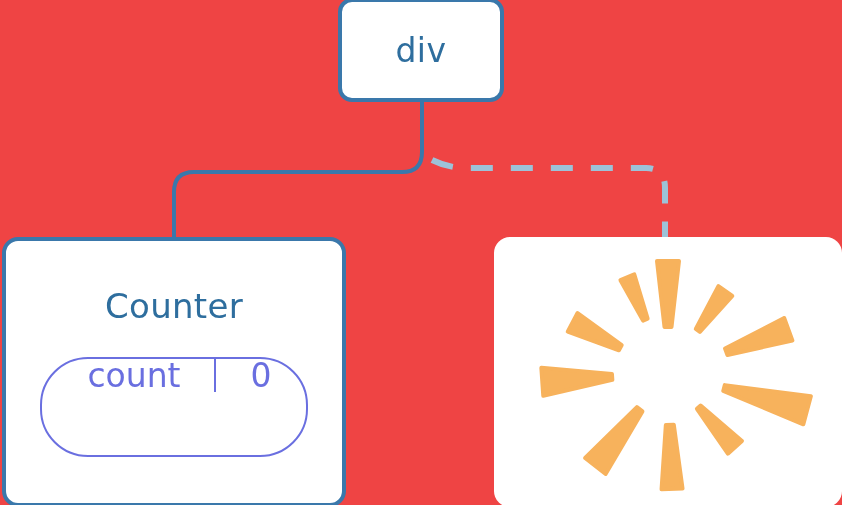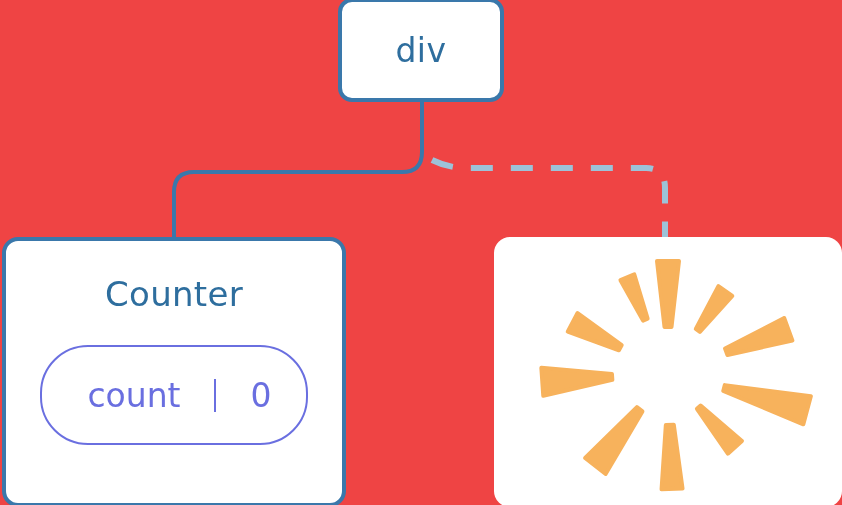--- a/index.html
+++ b/index.html
@@ -66,31 +66,31 @@
     border: 4px solid #3a78ab;
     border-radius: 16px;
     display: flex;
     flex-direction: column;
     align-items: center;
   }
 
   .node-counter .node-label {
     font-size: 34px;
     color: #2e6e9e;
-    margin-top: 36px;
+    margin-top: 48px;
     line-height: 1;
     letter-spacing: 0.3px;
   }
 
   
   .state-pill {
     margin-top: 34px;
     height: 96px;
     display: flex;
-    align-items: center;
+    align-items: flex-start;
     border: 2px solid #6a6fe0;
     border-radius: 48px;
     overflow: hidden;
     background: #ffffff;
   }
 
   .state-key,
   .state-val {
     display: flex;
     align-items: center;

